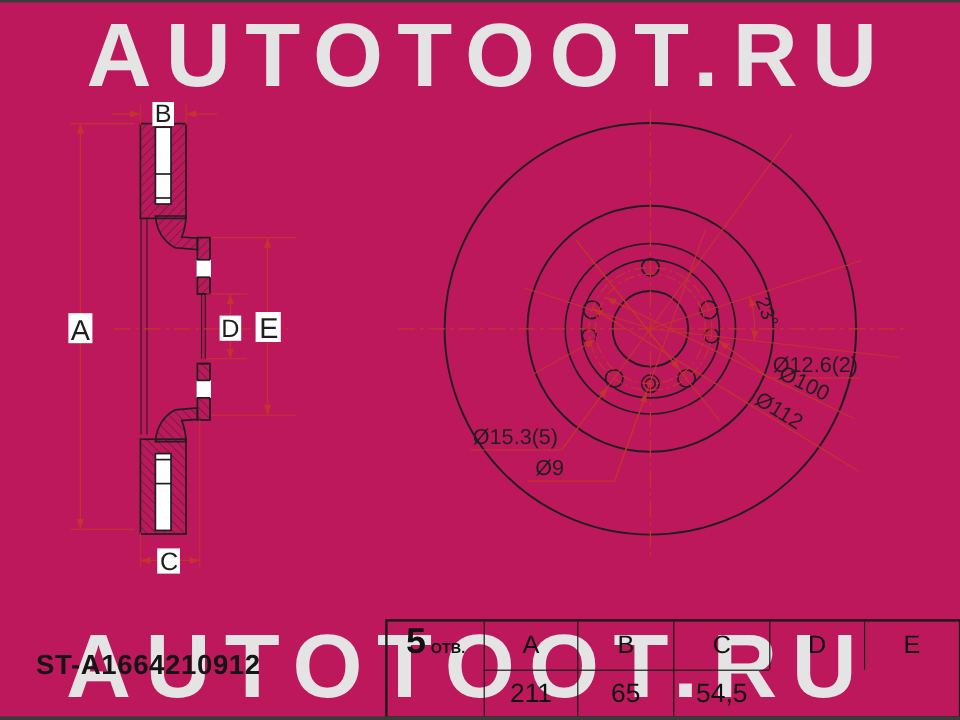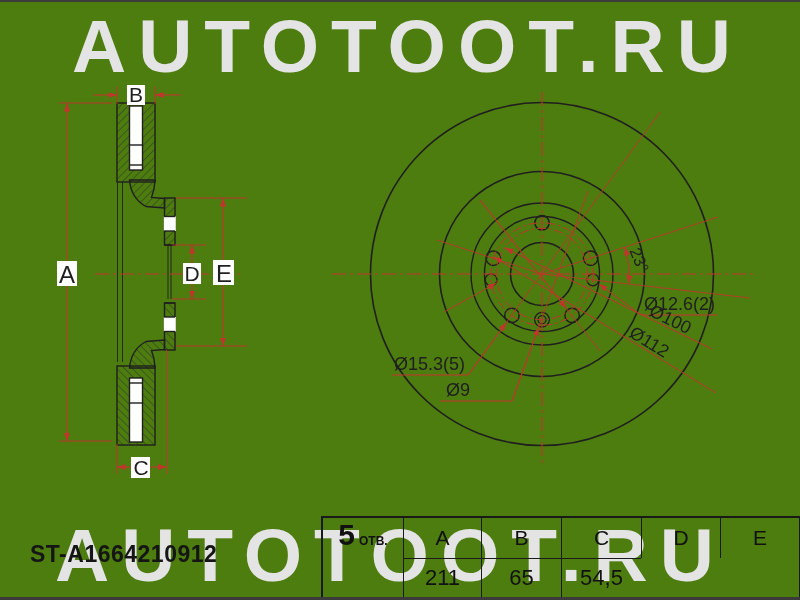--- a/index.html
+++ b/index.html
@@ -1,16 +1,16 @@
 <!DOCTYPE html>
 <html><head>
 <meta charset="utf-8">
 <style>
   html,body{margin:0;padding:0;background:#888;}
-  #stage{position:relative;width:800px;height:600px;background:#4d7c0f;overflow:hidden;
+  #stage{position:relative;width:800px;height:600px;background:#be185d;overflow:hidden;
          font-family:"Liberation Sans",sans-serif;}
   .edge{position:absolute;left:0;width:800px;background:#3b3b3b;z-index:5;}
   #edge-top{top:0;height:2px;}
   #edge-bottom{bottom:0;height:3px;}
   .wm{position:absolute;z-index:0;color:#e4e4e4;font-weight:bold;font-size:75px;
       letter-spacing:12px;white-space:nowrap;user-select:none;}
   #wm-top{left:72px;top:3px;}
   #wm-bottom{left:55px;top:512px;}
   #drawing{position:absolute;left:0;top:0;z-index:1;}
   .k{stroke:#1f1f1f;fill:none;}

